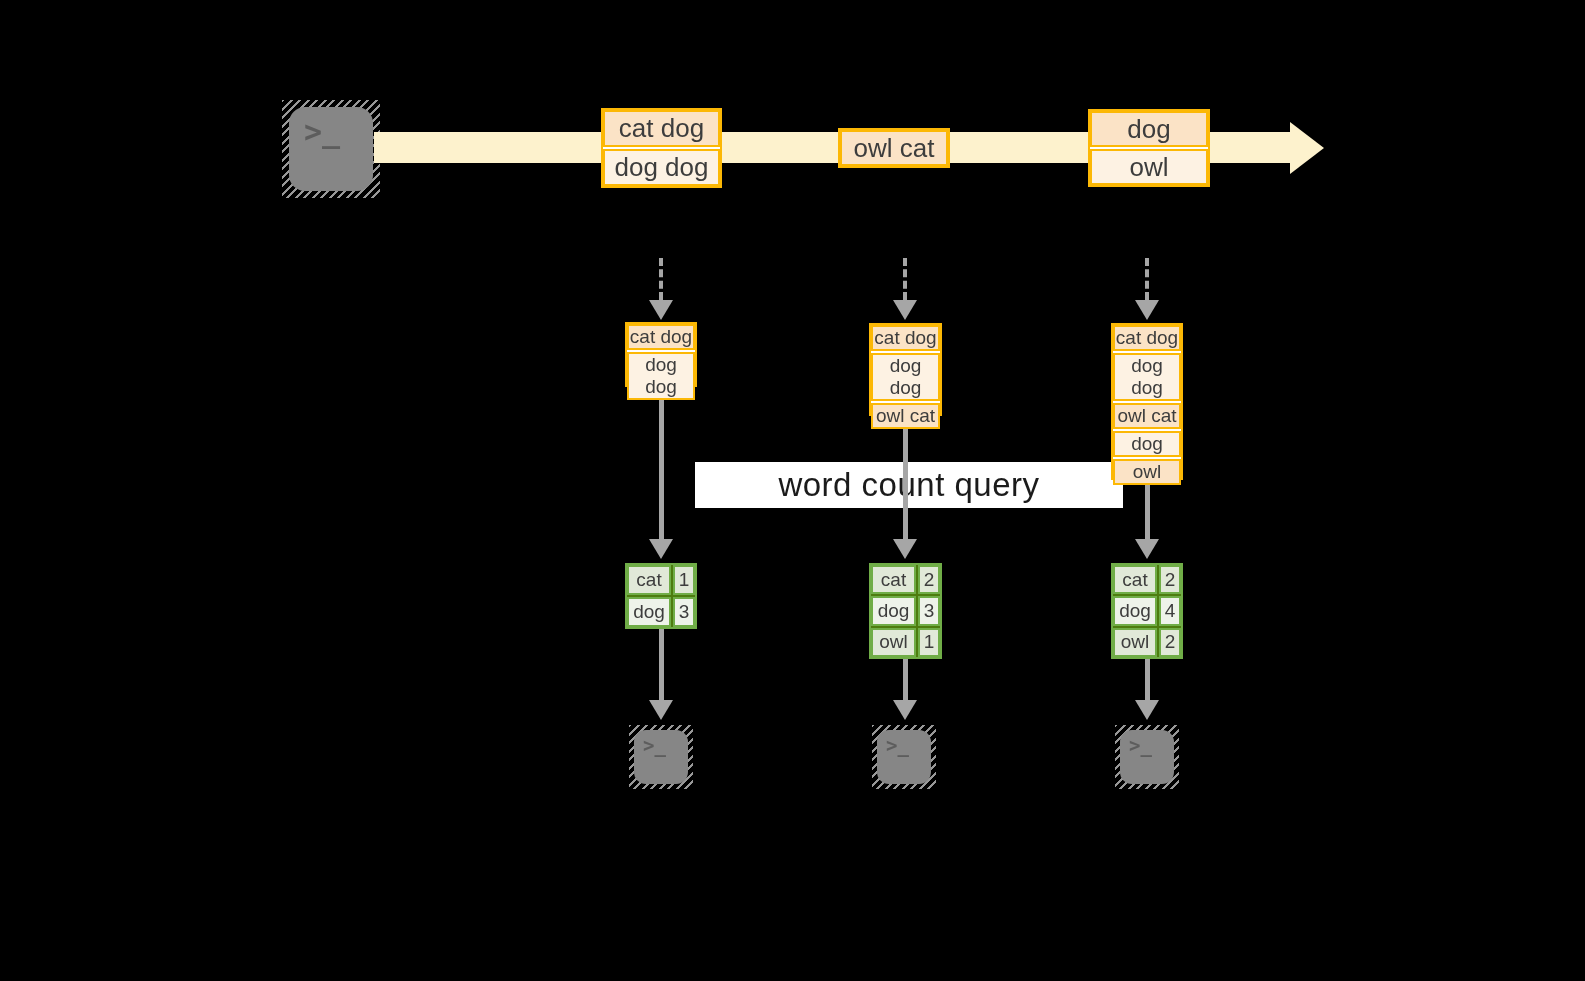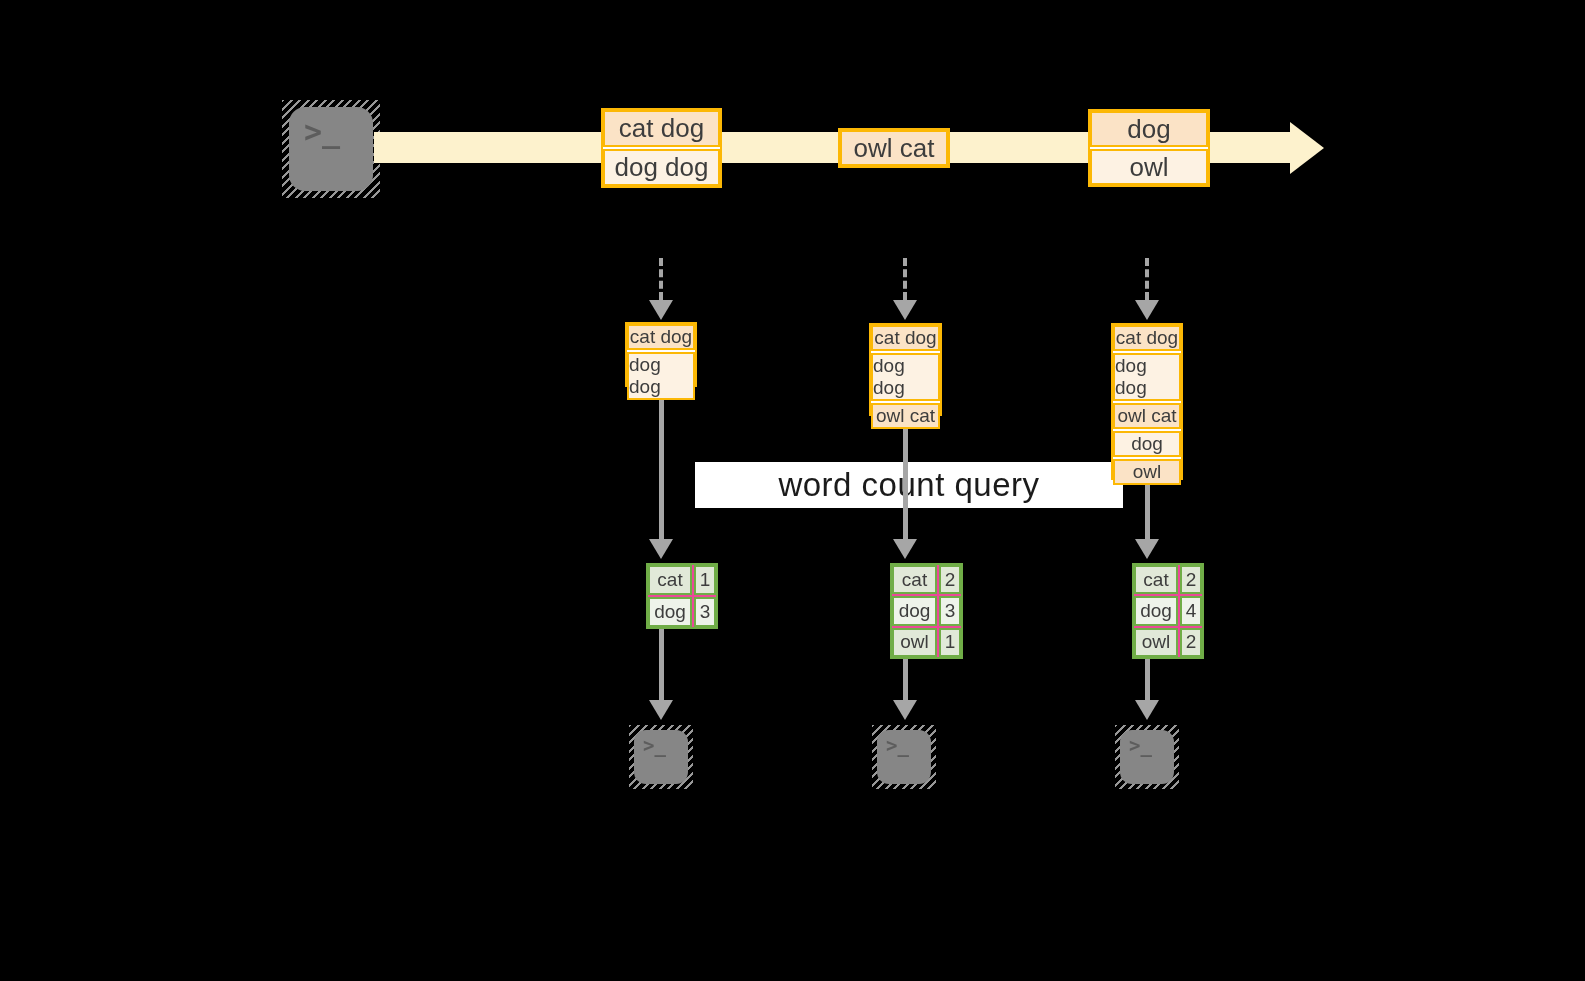--- a/index.html
+++ b/index.html
@@ -10,27 +10,27 @@
   .stream-shaft{position:absolute;left:374px;top:132px;width:916px;height:31px;background:#fdf2cd;}
   .stream-head{position:absolute;left:1290px;top:122px;width:0;height:0;
                border-top:26px solid transparent;border-bottom:26px solid transparent;
                border-left:34px solid #fdf2cd;}
 
   
   .obox{position:absolute;box-sizing:border-box;background:#fff;border:2px solid #fcb805;
         display:flex;flex-direction:column;gap:2px;z-index:3;}
   .obox .cell{flex:1;box-sizing:border-box;border:2px solid #fcb805;background:#fbe3c6;
               display:flex;align-items:center;justify-content:center;color:#3d3d3d;}
-  .obox .cell.alt{background:#fdf2e3;}
+  .obox .cell.alt{background:#fdf2e3;text-align:center;}
   .event .cell{font-size:26px;}
   .batch .cell{font-size:19px;}
 
   
-  .gtable{position:absolute;box-sizing:border-box;background:#ec4899;border:2px solid #70ad47;
-          display:grid;grid-template-columns:44px 22px;gap:2px;z-index:3;margin-left:21px;}
+  .gtable{position:absolute;box-sizing:border-box;background:#4d7c0f;border:2px solid #70ad47;
+          display:grid;grid-template-columns:44px 22px;gap:2px;z-index:3;}
   .gtable .gcell{box-sizing:border-box;border:2px solid #70ad47;background:#e1e9d8;
                  display:flex;align-items:center;justify-content:center;
                  font-size:19px;color:#3d3d3d;}
   .gtable .gcell.alt{background:#eef3ea;}
 
   
   .vdash{position:absolute;width:0;border-left:4px dashed #a6a6a6;z-index:2;}
   .vline{position:absolute;width:5px;background:#a6a6a6;z-index:2;}
   .vhead{position:absolute;width:0;height:0;border-left:12px solid transparent;
          border-right:12px solid transparent;border-top:20px solid #a6a6a6;z-index:2;}

